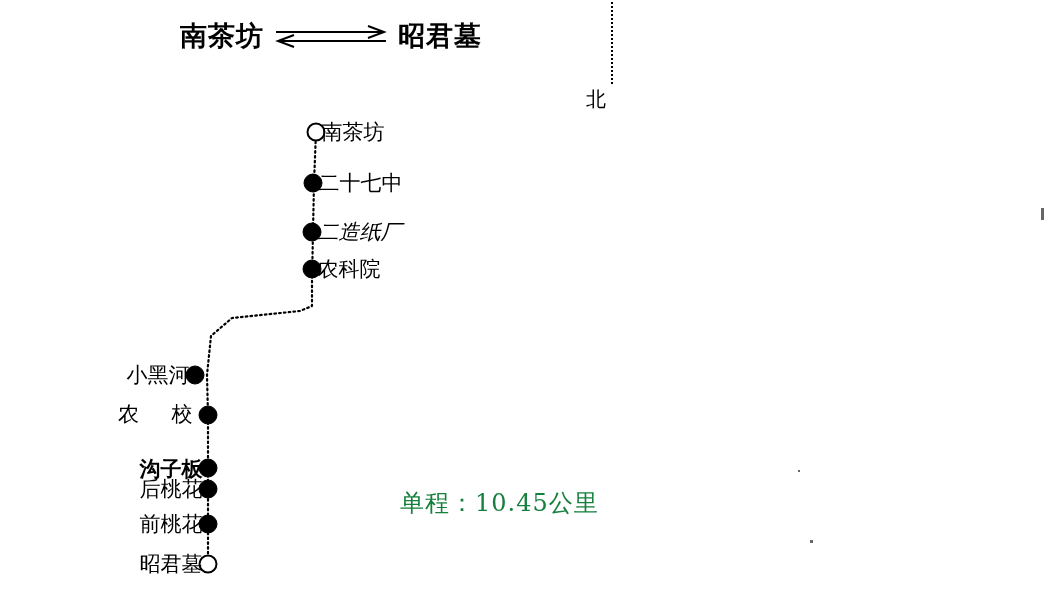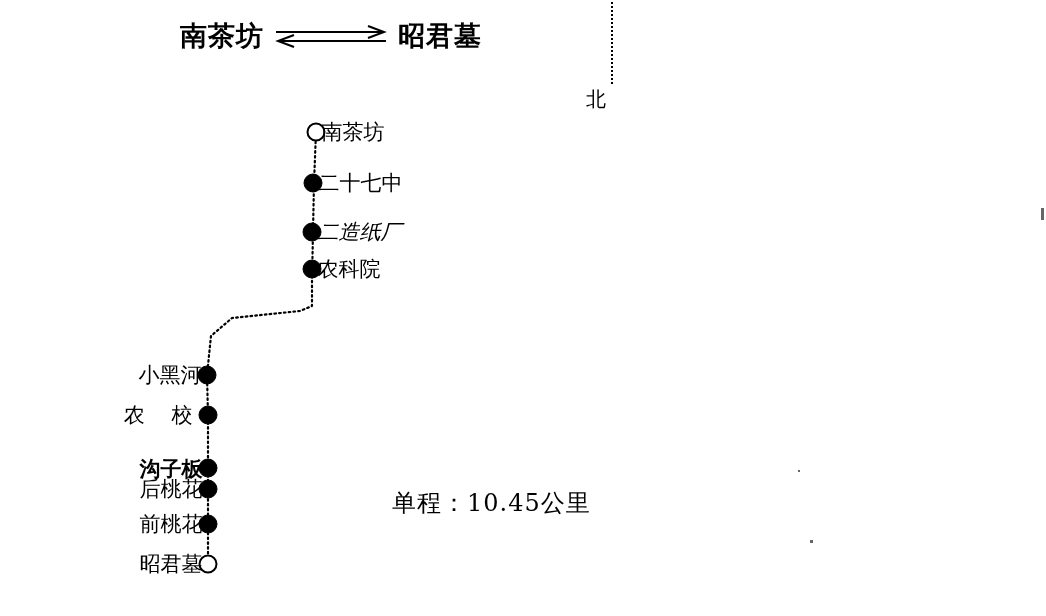--- a/index.html
+++ b/index.html
@@ -98,30 +98,30 @@
     line-height: 19px;
     font-family: "DejaVu Serif", serif;
     color: #000;
     top: 50%;
     transform: translateY(-50%);
   }
   .st-label.right { left: 15px; }
   .st-label.left  { right: 15px; }
 
   
-  .st-label.spaced { letter-spacing: 10px; }
+  .st-label.spaced { letter-spacing: 10px; font-family: Liberation Mono, monospace; }
 
   
   .distance {
     position: absolute;
-    left: 392px;
+    left: 400px;
     top: 487px;
     font-size: 24px;
     font-family: "DejaVu Serif", serif;
-    color: #000000;
+    color: #15803d;
     letter-spacing: 1px;
     white-space: nowrap;
   }
 
   
   .speck {
     position: absolute;
     background: #000;
     opacity: .6;
   }
@@ -168,21 +168,21 @@
   <div class="station" style="left:312px; top:232px;font-style:italic;">
     <div class="dot"></div>
     <div class="st-label right">二造纸厂</div>
   </div>
 
   <div class="station" style="left:312px; top:269px;">
     <div class="dot"></div>
     <div class="st-label right">农科院</div>
   </div>
 
-  <div class="station" style="left:207px; top:375px;">
+  <div class="station" style="left:195px; top:375px;">
     <div class="dot"></div>
     <div class="st-label left">小黑河</div>
   </div>
 
   <div class="station" style="left:208px; top:415px;">
     <div class="dot"></div>
     <div class="st-label left spaced">农 校</div>
   </div>
 
   <div class="station" style="left:208px; top:468px;font-weight:bold;">

